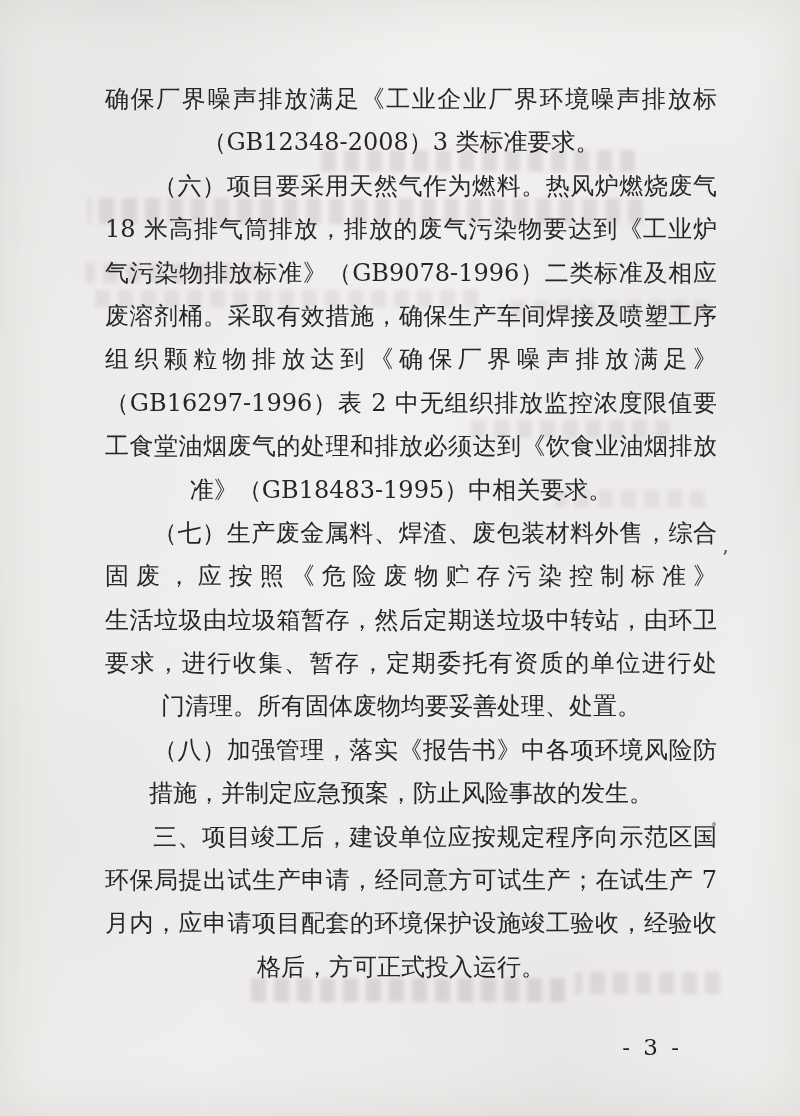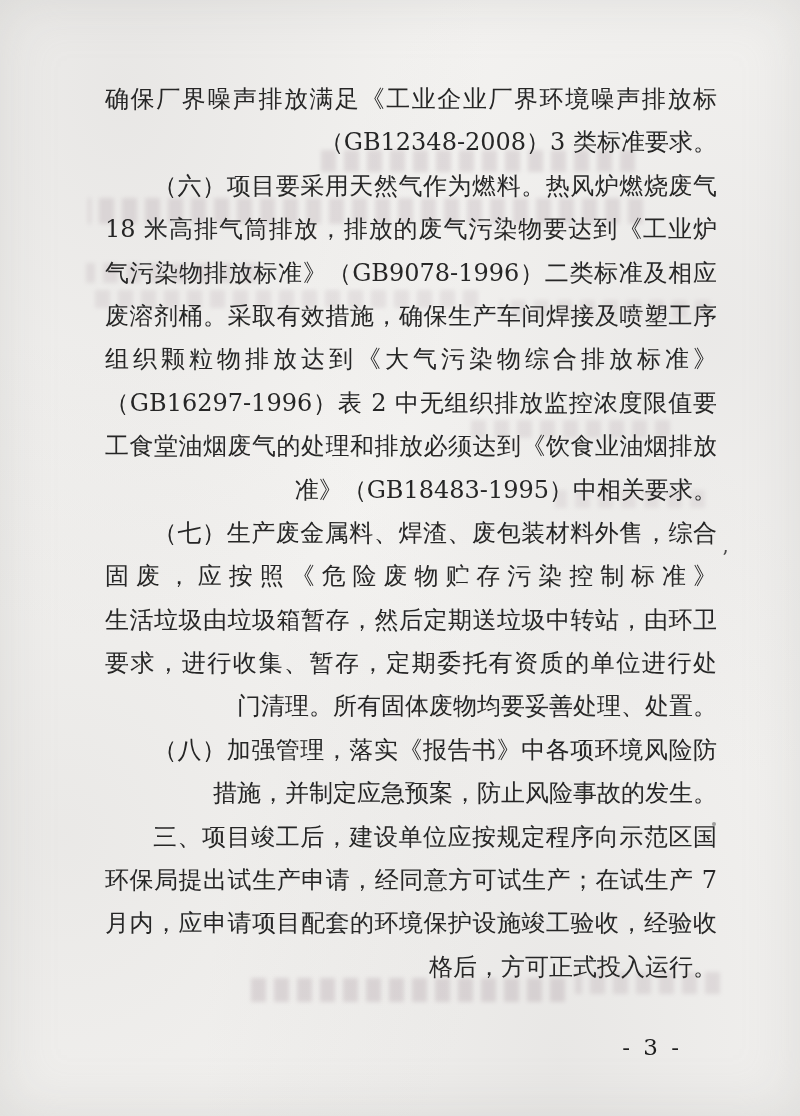--- a/index.html
+++ b/index.html
@@ -21,21 +21,21 @@
     position: absolute;
     left: 85px;
     top: 78px;
     width: 632px;
   }
   .line {
     height: 43.4px;
     line-height: 43.4px;
     font-size: 24px;
     color: #262626;
-    text-align: right;
+    text-align: center;
     white-space: nowrap;
     overflow: visible;
   }
   .line.j {
     white-space: normal;
     text-align: justify;
     text-align-last: justify;
     overflow: hidden;
     margin-left: 20px;
   }
@@ -86,21 +86,21 @@
   <div class="bleed" style="left:245px; top:978px; width:320px; height:24px; opacity:.45;"></div>
   <div class="bleed" style="left:575px; top:972px; width:145px; height:22px; opacity:.35;"></div>
 
   <div class="textblock">
     <div class="line j">确保厂界噪声排放满足《工业企业厂界环境噪声排放标准》</div>
     <div class="line">（GB12348-2008）3 类标准要求。</div>
     <div class="line j ind">（六）项目要采用天然气作为燃料。热风炉燃烧废气由</div>
     <div class="line j">18 米高排气筒排放，排放的废气污染物要达到《工业炉窑大</div>
     <div class="line j">气污染物排放标准》（GB9078-1996）二类标准及相应地方</div>
     <div class="line j">废溶剂桶。采取有效措施，确保生产车间焊接及喷塑工序无</div>
-    <div class="line j">组织颗粒物排放达到《大气污染物综合排放标准》</div>
+    <div class="line j">组织颗粒物排放达到《确保厂界噪声排放满足》</div>
     <div class="line j">（GB16297-1996）表 2 中无组织排放监控浓度限值要求。职</div>
     <div class="line j">工食堂油烟废气的处理和排放必须达到《饮食业油烟排放标</div>
     <div class="line">准》（GB18483-1995）中相关要求。</div>
     <div class="line j ind">（七）生产废金属料、焊渣、废包装材料外售，综合利</div>
     <div class="line j">固废，应按照《危险废物贮存污染控制标准》（GB18597-2001）</div>
     <div class="line j">生活垃圾由垃圾箱暂存，然后定期送垃圾中转站，由环卫部</div>
     <div class="line j">要求，进行收集、暂存，定期委托有资质的单位进行处理。</div>
     <div class="line">门清理。所有固体废物均要妥善处理、处置。</div>
     <div class="line j ind">（八）加强管理，落实《报告书》中各项环境风险防范</div>
     <div class="line">措施，并制定应急预案，防止风险事故的发生。</div>

